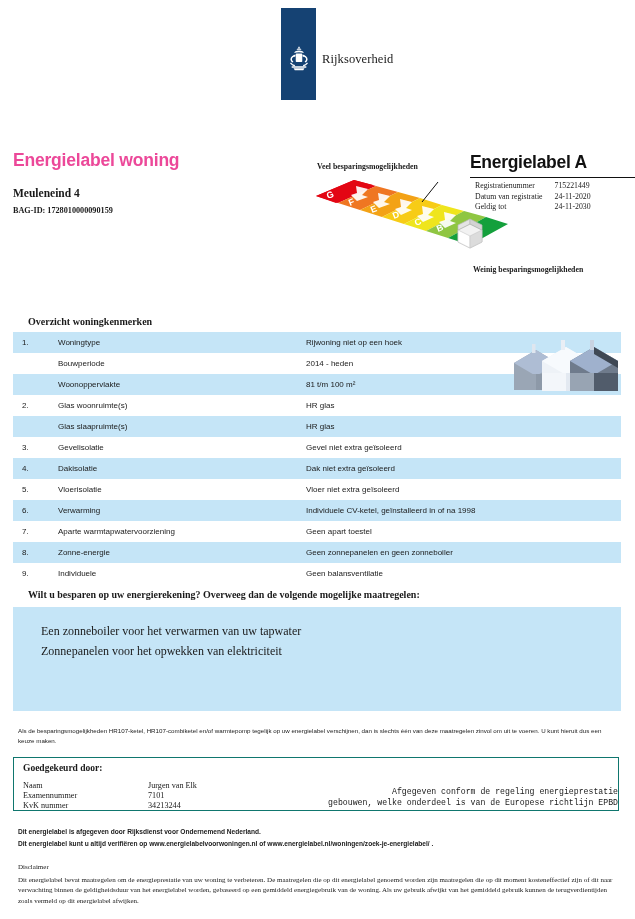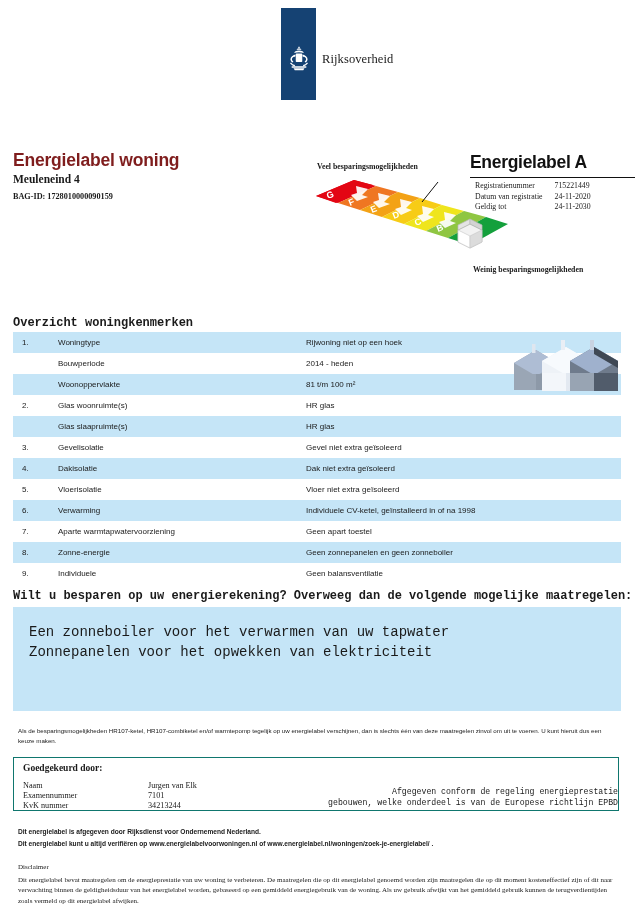--- a/index.html
+++ b/index.html
@@ -48,22 +48,22 @@
     color: #1a1a1a;
   }
 
   
   .title-block { position: absolute; left: 13px; top: 150px; width: 300px; }
   .doc-title {
     font-family: "Liberation Sans", sans-serif;
     font-size: 17.5px;
     font-weight: bold;
     letter-spacing: -0.2px;
-    margin: 0 0 2px 0;
-    color: #7f1d1d;
+    margin: 0 0 16px 0;
+    color: #ec4899;
   }
   .addr-line {
     font-family: "Liberation Serif", serif;
     font-size: 11.5px;
     font-weight: bold;
     margin-bottom: 7px;
     color: #1a1a1a;
   }
   .bag-id {
     font-family: "Liberation Serif", serif;
@@ -103,23 +103,23 @@
     position: absolute; left: 165px; top: 29px;
     font-family: "Liberation Serif", serif;
     font-size: 7.8px; color: #1a1a1a;
     border-collapse: collapse;
   }
   .reg-table td { padding: 0 0 1.5px 0; vertical-align: top; white-space: nowrap; }
   .reg-table td.k { padding-right: 12px; }
 
   
   .sec-heading {
-    position: absolute; left: 13px;
-    font-family: Liberation Mono, monospace;
-    font-size: 12px; font-weight: bold; color: #1a1a1a;
+    position: absolute; left: 28px;
+    font-family: Liberation Serif, serif;
+    font-size: 10px; font-weight: bold; color: #1a1a1a;
   }
   #overzicht-heading { top: 316px; }
 
   .kenmerken {
     position: absolute; left: 13px; top: 332px;
     width: 608px;
     border-collapse: collapse;
     font-family: "Liberation Sans", sans-serif;
     font-size: 8px;
     color: #1a1a1a;
@@ -134,23 +134,23 @@
   .house-ill { position: absolute; left: 508px; top: 330px; }
 
   
   #besparen-heading { top: 589px; }
   .maatregel-box {
     position: absolute; left: 13px; top: 607px;
     width: 608px; height: 104px;
     background: #c5e5f7;
   }
   .maatregel {
-    position: absolute; left: 16px;
-    font-family: Liberation Mono, monospace;
-    font-size: 14px; color: #1a1a1a;
+    position: absolute; left: 28px;
+    font-family: Liberation Serif, serif;
+    font-size: 12px; color: #1a1a1a;
   }
   .maatregel.m0 { top: 17px; }
   .maatregel.m1 { top: 37px; }
 
   .note-text {
     position: absolute; left: 18px; top: 726px;
     width: 600px;
     font-family: "Liberation Sans", sans-serif;
     font-size: 6.2px; line-height: 1.65;
     color: #1a1a1a;

